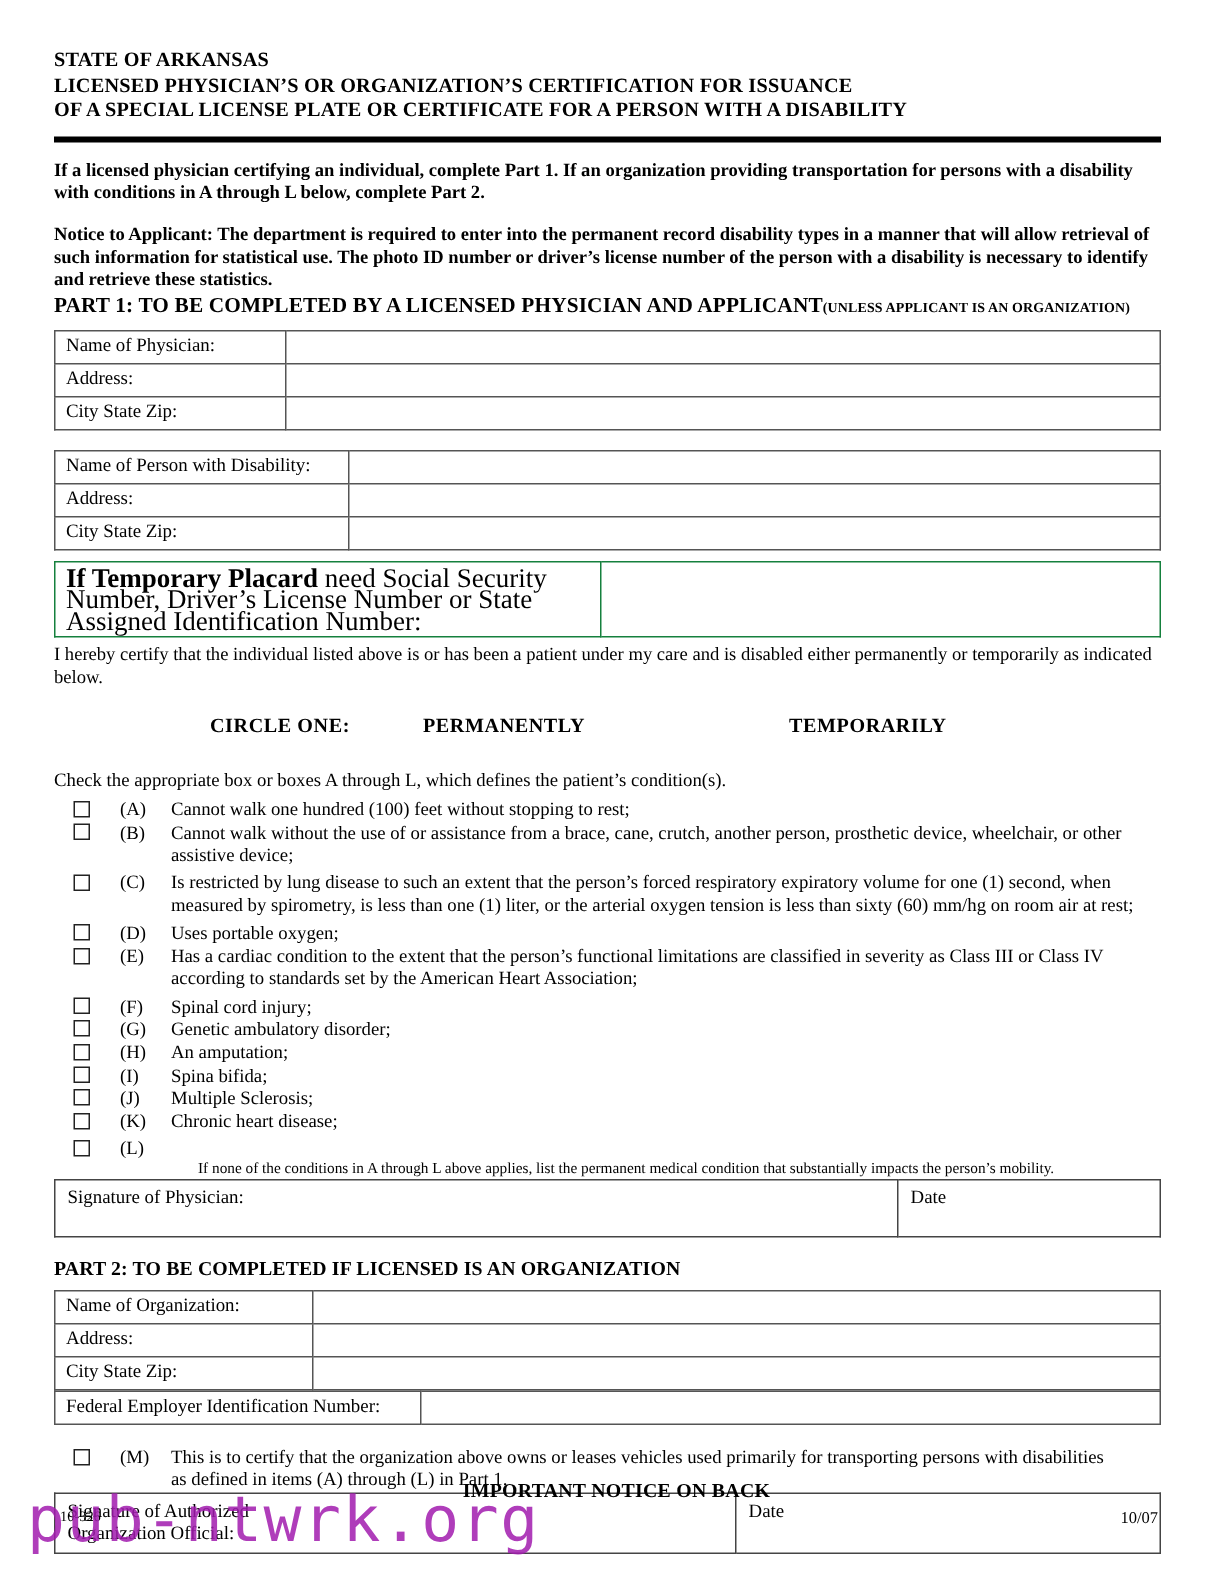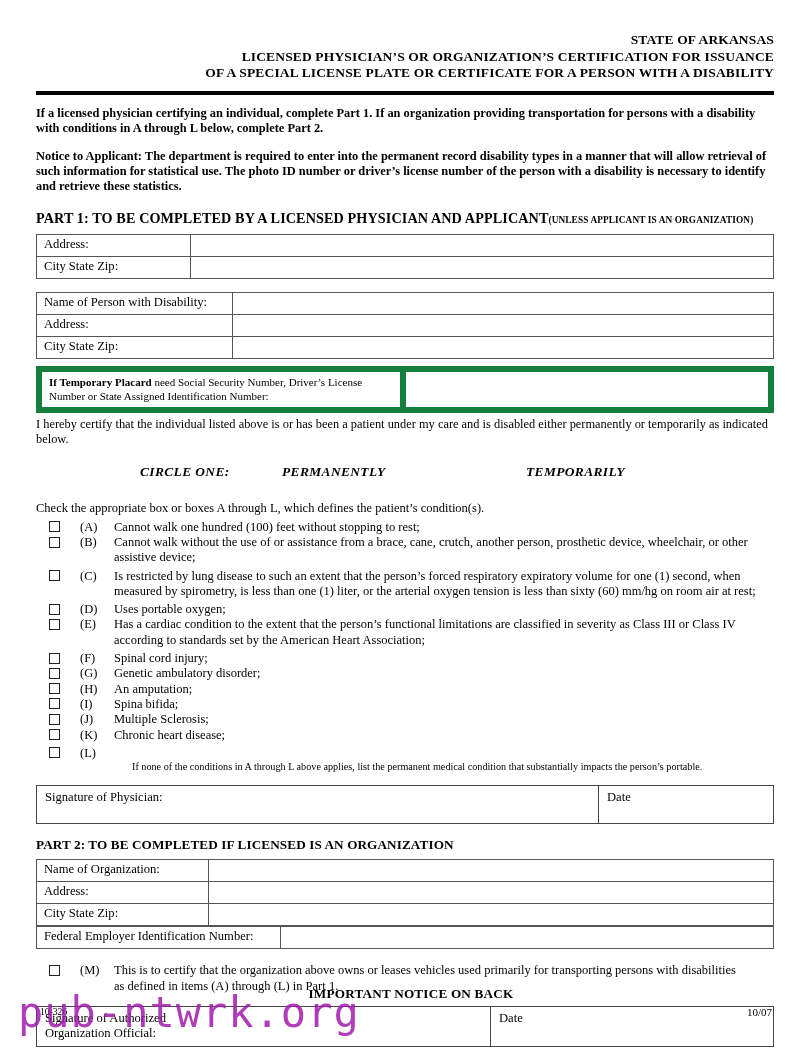--- a/index.html
+++ b/index.html
@@ -22,21 +22,21 @@
   .inner {
     position: absolute;
     left: 36px;
     top: 0;
     width: 738px;
   }
 
   
   .title-block {
     padding-top: 32px;
-    text-align: right;
+    text-align: left;
   }
   .title-line {
     font-weight: bold;
     font-size: 13.5px;
     line-height: 16.5px;
     letter-spacing: 0.15px;
   }
   .title-line.l1 { font-size: 13.5px; }
   .rule-thick {
     margin-top: 9px;
@@ -49,21 +49,21 @@
     font-size: 12.4px;
     line-height: 15.2px;
     font-weight: bold;
     text-align: left;
     margin-top: 11px;
   }
   .para.p2 { margin-top: 13px; }
 
   
   .part-head {
-    margin-top: 15px;
+    margin-top: 1px;
     font-weight: bold;
     font-size: 14.2px;
     letter-spacing: 0.1px;
     line-height: 17px;
   }
   .part-head .small {
     font-size: 9.3px;
     letter-spacing: 0.1px;
   }
   .part-head2 {
@@ -92,43 +92,42 @@
   table.form.outer { border: 1px solid #333; }
   table.form td.lbl { white-space: nowrap; }
   td.tall { height: 25px; }
   td.blank { padding: 0; }
 
   .gap-sm { height: 8px; }
 
   
   table.tp { width: 100%; border-collapse: collapse; table-layout: fixed; margin-top: 7px; }
   table.tp td {
-    border: 6px solid #15803d;
-    font-size: 11px;
+    border: 1px solid #15803d;
+    font-size: 18px;
     line-height: 14.6px;
     padding: 3px 0 3px 7px;
     vertical-align: top;
   }
 
   
   .certify {
     font-size: 12.4px;
     line-height: 15px;
     margin-top: 4px;
   }
 
   
   .circle-row {
     margin-top: 17px;
     font-weight: bold;
     font-size: 13.4px;
     letter-spacing: 0.4px;
     position: relative;
     height: 20px;
-    font-style: italic;
   }
   .circle-row span.c1 { position: absolute; left: 104px; }
   .circle-row span.c2 { position: absolute; left: 246px; }
   .circle-row span.c3 { position: absolute; left: 490px; }
 
   
   .check-intro {
     margin-top: 17px;
     font-size: 12.5px;
     line-height: 15px;
@@ -177,21 +176,20 @@
     line-height: 12px;
     padding-left: 96px;
     margin-top: 0px;
   }
 
   
   table.sig {
     width: 100%;
     border-collapse: collapse;
     table-layout: fixed;
-    margin-top: 12px;
   }
   table.sig td {
     border: 1px solid #444;
     font-size: 12.6px;
     line-height: 15px;
     padding: 4px 0 4px 8px;
     vertical-align: top;
   }
   td.sig-name { height: 38px; }
   td.sig-name2 { height: 40px; }
@@ -288,20 +286,24 @@
       <span>PART 1: TO BE COMPLETED BY A LICENSED PHYSICIAN AND APPLICANT</span><span class="small">(UNLESS APPLICANT IS AN ORGANIZATION)</span>
     </div>
 
     <table class="form outer">
       <colgroup>
           <col style="width:154px">
           <col>
         </colgroup>
       <tbody>
         <tr>
+          <td class="lbl">Name of Physician:</td>
+          <td class="blank"></td>
+        </tr>
+        <tr>
           <td class="lbl">Address:</td>
           <td class="blank"></td>
         </tr>
         <tr>
           <td class="lbl tall">City State Zip:</td>
           <td class="blank tall"></td>
         </tr>
       </tbody>
     </table>
 
@@ -405,21 +407,21 @@
       <li>
         <span class="box"></span>
         <span class="ltr">(K)</span>
         <span class="txt">Chronic heart disease;</span>
       </li>
       <li class="sp">
         <span class="box"></span>
         <span class="ltr">(L)</span>
       </li>
     </ul>
-    <div class="other-note">If none of the conditions in A through L above applies, list the permanent medical condition that substantially impacts the person’s portable.</div>
+    <div class="other-note">If none of the conditions in A through L above applies, list the permanent medical condition that substantially impacts the person’s mobility.</div>
 
     <table class="sig">
       <colgroup>
           <col style="width:562px">
           <col>
         </colgroup>
       <tbody>
         <tr>
           <td class="sig-name">Signature of Physician:</td>
           <td class="sig-name">Date</td>

